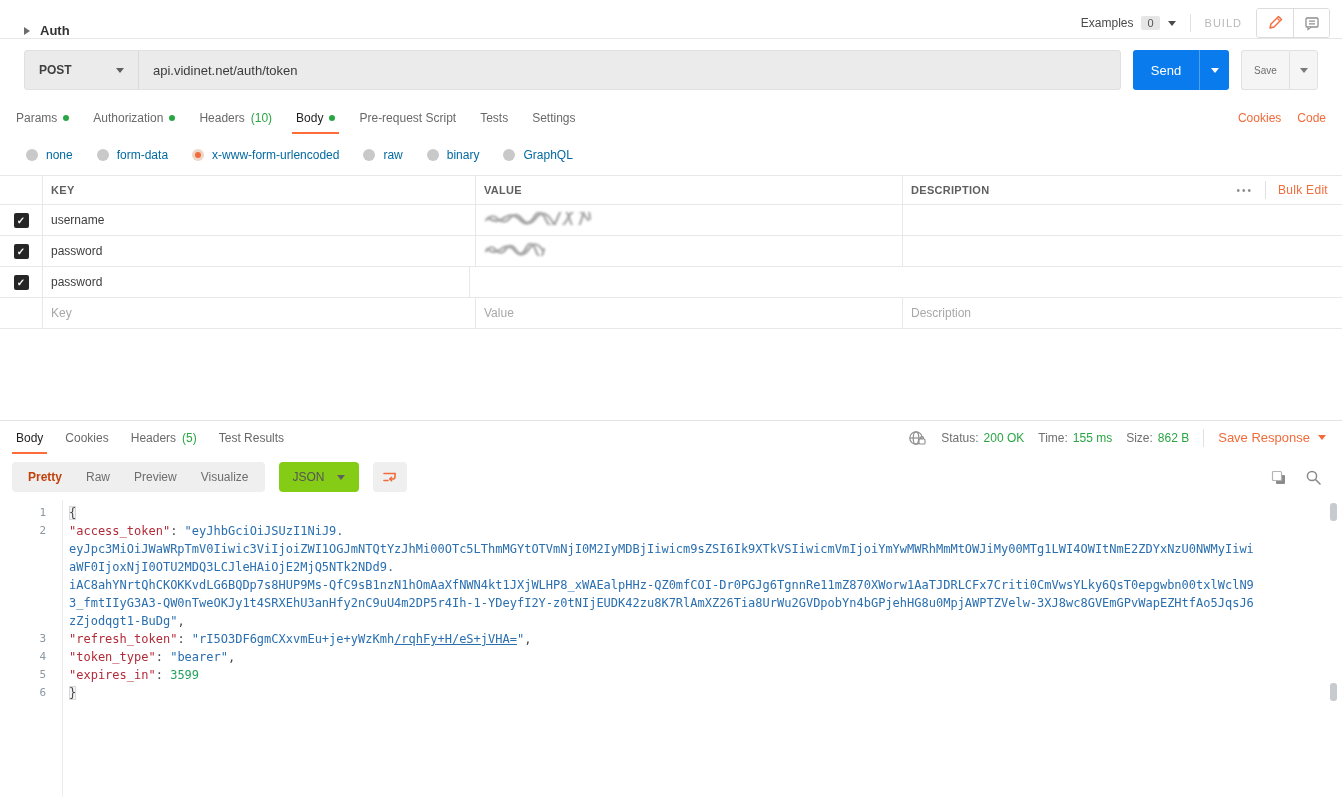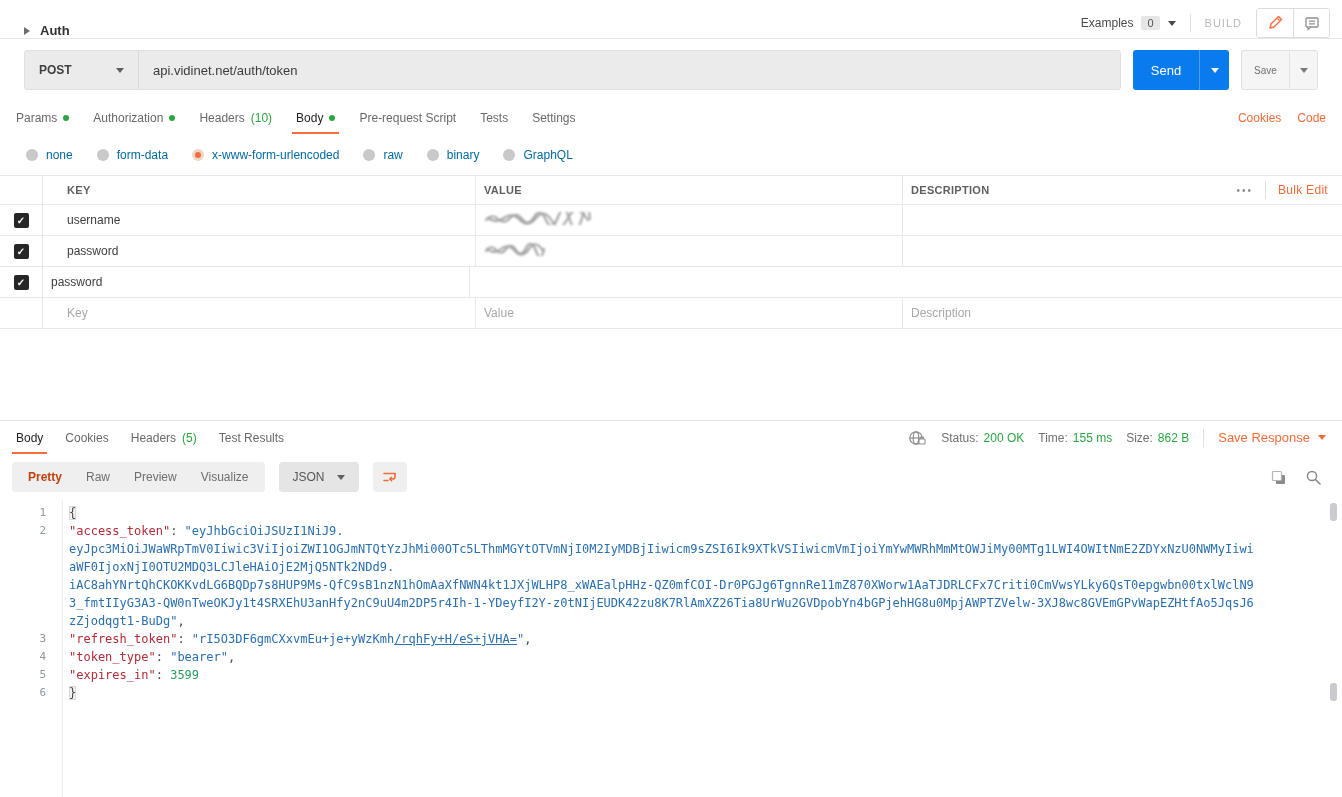--- a/index.html
+++ b/index.html
@@ -50,21 +50,21 @@
   .mode { display:flex; align-items:center; gap:8px; font-size:12px; color:#0369a1; cursor:pointer; }
   .radio { width:12px; height:12px; border-radius:50%; background:#c9c9c9; position:relative; }
   .mode.sel .radio { background:#eed6c9; }
   .mode.sel .radio::after { content:""; position:absolute; left:3px; top:3px; width:6px; height:6px; border-radius:50%; background:#f26b3a; }
 
   
   .tbl { border-top:1px solid #e8e8e8; }
   .trow { display:flex; height:31px; border-bottom:1px solid #e8e8e8; align-items:stretch; font-size:12px; color:#3d3d3d; position:relative; }
   .trow.thead { height:29px; font-size:11px; font-weight:700; color:#5f5f5f; letter-spacing:.3px; }
   .c-check { width:42px; flex:none; display:flex; align-items:center; justify-content:center; }
-  .c-key   { width:433px; flex:none; border-left:1px solid #e8e8e8; display:flex; align-items:center; padding-left:24px; }
+  .c-key   { width:433px; flex:none; border-left:1px solid #e8e8e8; display:flex; align-items:center; padding-left:8px; }
   .c-val   { width:427px; flex:none; border-left:1px solid #e8e8e8; display:flex; align-items:center; padding-left:8px; }
   .c-desc  { flex:1; border-left:1px solid #e8e8e8; display:flex; align-items:center; padding-left:8px; }
   .ph { color:#a8a8a8; font-weight:400; }
   .cb { width:15px; height:15px; background:#262626; border-radius:2px; color:#fff; font-size:10px; font-weight:700; display:flex; align-items:center; justify-content:center; cursor:pointer; }
   .thead-controls { position:absolute; right:14px; top:0; bottom:0; display:flex; align-items:center; gap:12px; }
   .more-dots { color:#8a8a8a; font-size:10px; letter-spacing:2px; font-weight:400; cursor:pointer; }
   .bulk-edit { color:#f26b3a; font-size:12px; font-weight:400; cursor:pointer; }
   .scribble { filter:blur(1.2px); opacity:.8; }
   .spacer { height:91px; }
 
@@ -75,21 +75,21 @@
   .resp-info { margin-left:auto; display:flex; align-items:center; gap:14px; font-size:12px; }
   .ilabel { color:#6f6f6f; }
   .ivalue { color:#29a643; }
   .pair { display:flex; gap:5px; }
   .save-resp { color:#f26b3a; display:flex; align-items:center; gap:8px; font-size:13px; cursor:pointer; }
 
   .views { height:46px; display:flex; align-items:center; gap:14px; padding:8px 12px; }
   .seg { display:flex; align-items:center; background:#efefef; border-radius:4px; height:30px; padding:0 4px; }
   .view { padding:0 12px; font-size:12px; color:#6e6e6e; cursor:pointer; }
   .view.active { color:#c2410c; font-weight:700; }
-  .json-dd { background:#e5e5e5; border-radius:4px; height:30px; display:flex; align-items:center; gap:12px; padding:0 14px; font-size:12px; color:#555; cursor:pointer; }
+  .json-dd { background:#84cc16; border-radius:4px; height:30px; display:flex; align-items:center; gap:12px; padding:0 14px; font-size:12px; color:#555; cursor:pointer; }
   .json-dd .caret { color:#5f5f5f; }
   .wrapbtn { background:#efefef; border-radius:4px; height:30px; width:34px; display:flex; align-items:center; justify-content:center; cursor:pointer; }
   .views-right { margin-left:auto; display:flex; align-items:center; gap:18px; padding-right:8px; }
 
   
   .codewrap { position:relative; height:297px; padding-top:4px; font-family:"DejaVu Sans Mono", monospace; font-size:12px; line-height:18px; }
   .gutline { position:absolute; left:62px; top:0; bottom:0; width:1px; background:#ececec; }
   .cl { display:flex; height:18px; }
   .ln { width:46px; flex:none; text-align:right; color:#8b97a2; font-size:11px; line-height:18px; }
   .gut { width:16px; flex:none; }

